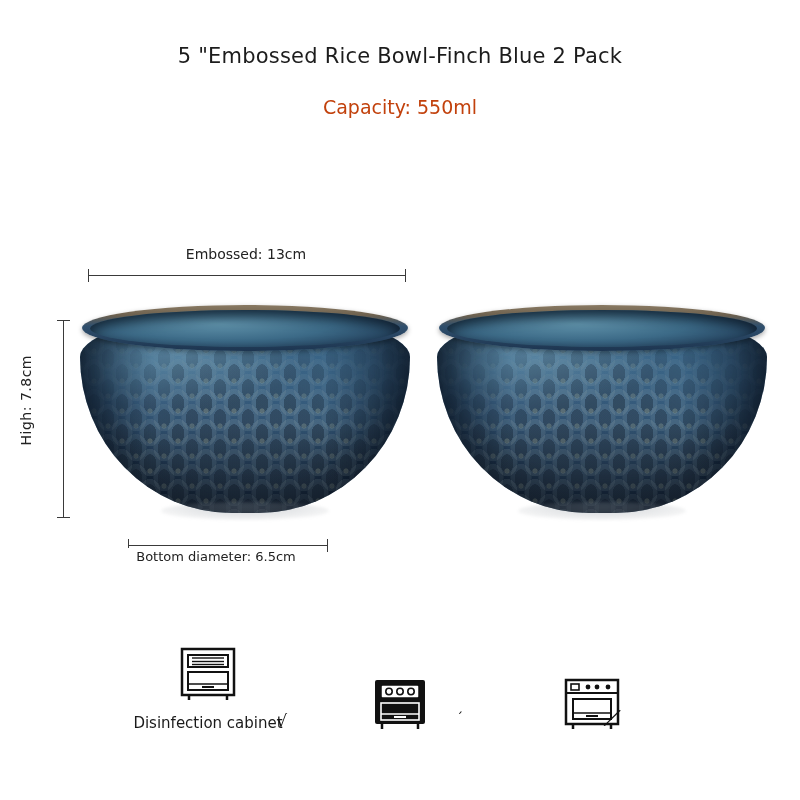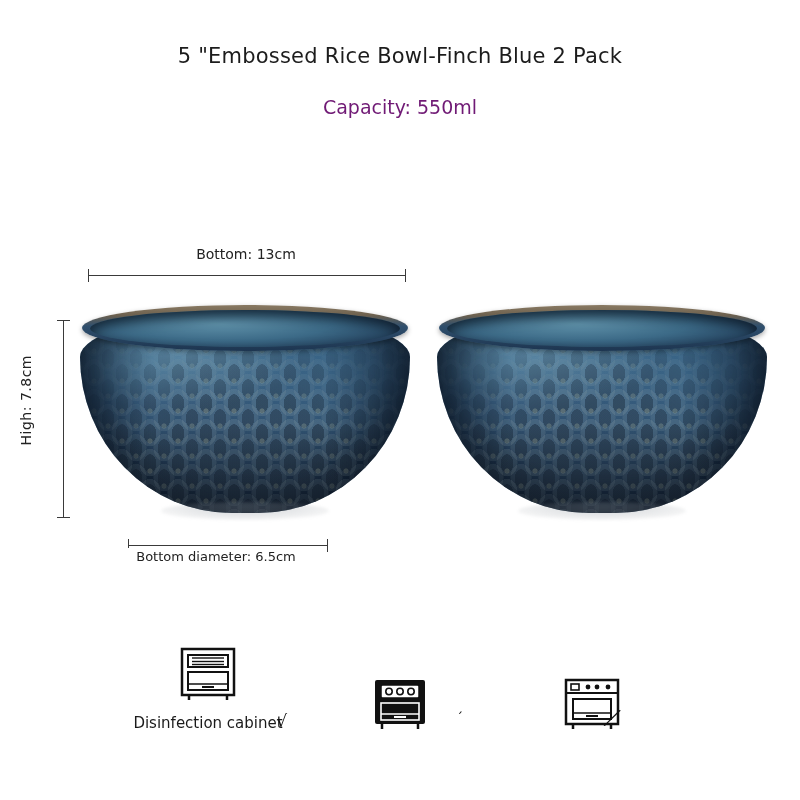--- a/index.html
+++ b/index.html
@@ -29,21 +29,21 @@
   }
   .specs {
     position: absolute;
     top: 96px;
     left: 0;
     width: 800px;
     display: flex;
     justify-content: center;
     gap: 48px;
     font-size: 19px;
-    color: #701a75;
+    color: #c2410c;
   }
 
   
   .caliber-label {
     position: absolute;
     top: 246px;
     left: 86px;
     width: 320px;
     text-align: center;
     font-size: 14px;
@@ -269,21 +269,21 @@
 </style>
 </head>
 <body>
 
 <div class="title">5 "Embossed Rice Bowl-Finch Blue 2 Pack</div>
 
 <div class="specs">
   <span>Capacity: 550ml</span>
 </div>
 
-<div class="caliber-label">Bottom: 13cm</div>
+<div class="caliber-label">Embossed: 13cm</div>
 <div class="caliber-rule">
   <div class="cap l"></div>
   <div class="line"></div>
   <div class="cap r"></div>
 </div>
 
 <div class="high-label">High: 7.8cm</div>
 <div class="high-rule">
   <div class="cap t"></div>
   <div class="line"></div>

